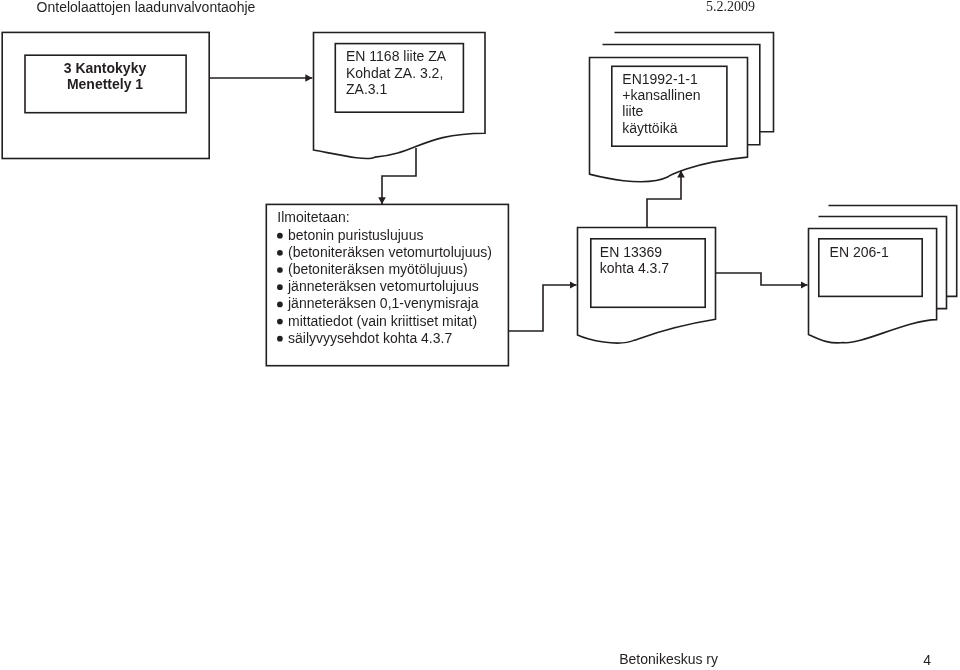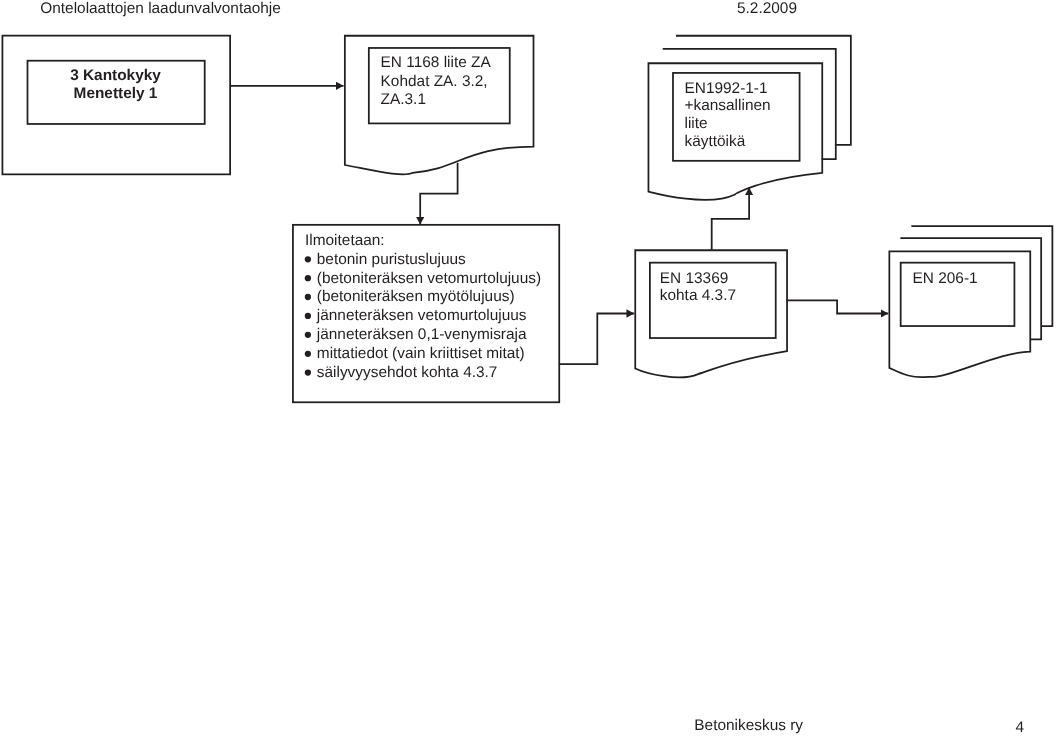--- a/index.html
+++ b/index.html
@@ -1,22 +1,22 @@
 <!DOCTYPE html>
 <html><head>
 <meta charset="utf-8">
 <style>
   html,body{margin:0;padding:0;}
   body{width:960px;height:670px;background:#ffffff;
        font-family:"Liberation Sans",sans-serif;color:#231f20;overflow:hidden;}
   #page{position:relative;width:812px;height:670px;}
   .hdr{position:absolute;font-size:14px;line-height:16px;white-space:pre;}
   #doc-title{left:36.6px;top:-1px;}
-  #doc-date{left:670px;top:-1px;}
-  #foot-org{left:619.2px;top:651.3px;margin-left:12px;}
+  #doc-date{left:706px;top:-1px;font-family:Liberation Serif, serif;}
+  #foot-org{left:619.2px;top:651.3px;}
   #foot-page{left:923.2px;top:651.5px;}
   svg#diagram{position:absolute;left:0;top:0;}
   svg text{font-family:"Liberation Sans",sans-serif;fill:#231f20;font-size:14px;}
   svg text.bold{font-weight:bold;}
   svg text.c{text-anchor:middle;}
 </style>
 </head>
 <body>
 
 <div id="page">

